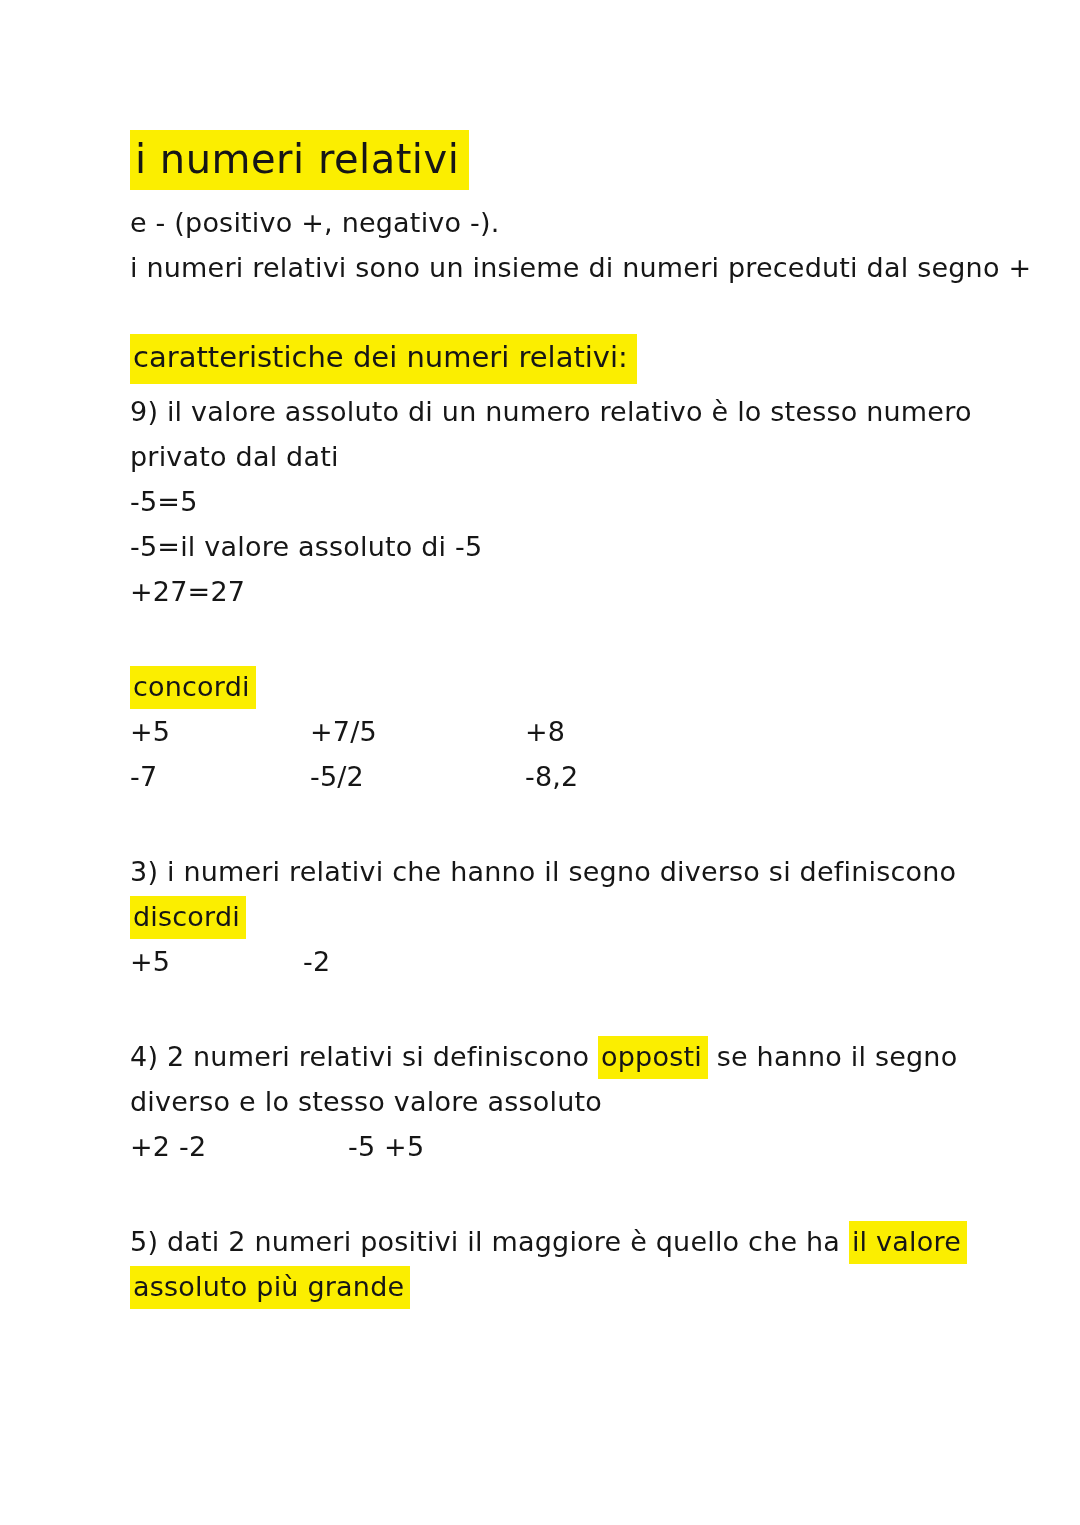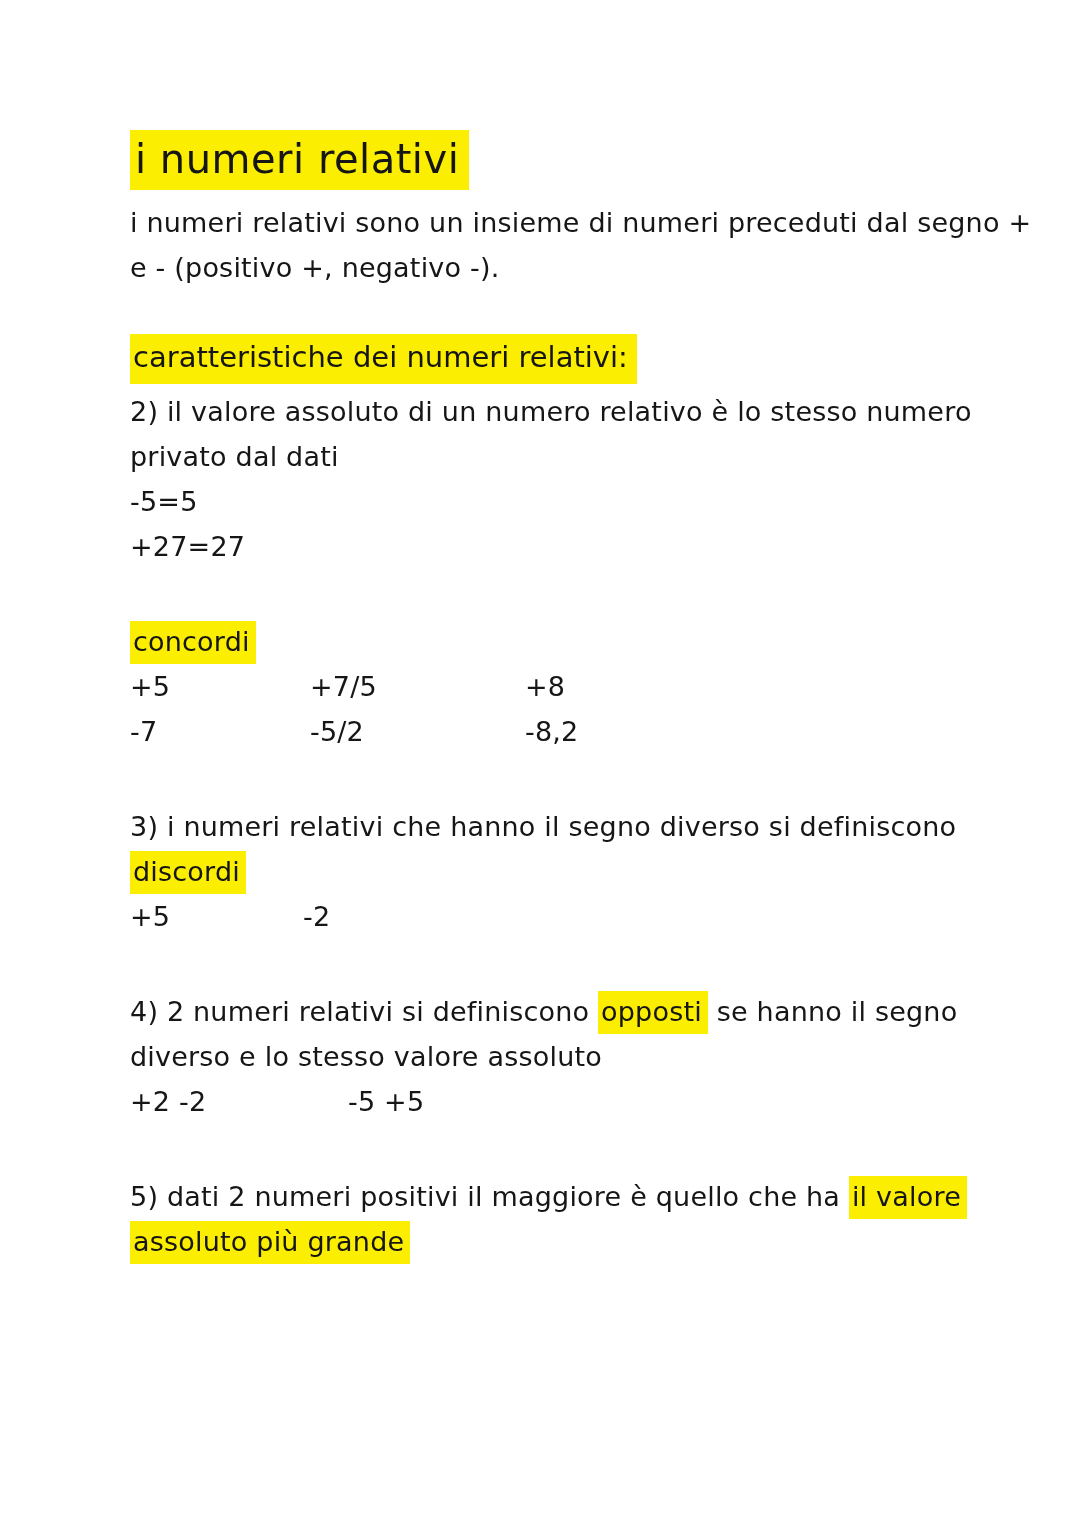--- a/index.html
+++ b/index.html
@@ -67,32 +67,33 @@
 </head>
 <body>
 
 <div class="page">
 
   <div class="title-row">
     <h1 class="title">i numeri relativi</h1>
   </div>
 
   <div class="intro">
+    <div class="line">e - (positivo +, negativo -).</div>
     <div class="line">i numeri relativi sono un insieme di numeri preceduti dal segno +</div>
-    <div class="line">e - (positivo +, negativo -).</div>
   </div>
 
   <div class="heading-row">
     <span class="section-heading">caratteristiche dei numeri relativi:</span>
   </div>
 
   <div class="item-first">
-    <div class="line">2) il valore assoluto di un numero relativo è lo stesso numero</div>
+    <div class="line">9) il valore assoluto di un numero relativo è lo stesso numero</div>
     <div class="line">privato dal dati</div>
     <div class="line">-5=5</div>
+    <div class="line">-5=il valore assoluto di -5</div>
     <div class="line">+27=27</div>
   </div>
 
   <div class="gap-before">
     <div class="line"><span class="hl">concordi</span></div>
     <div class="line"><span class="cell-w180">+5</span><span class="cell-w215">+7/5</span><span>+8</span></div>
     <div class="line"><span class="cell-w180">-7</span><span class="cell-w215">-5/2</span><span>-8,2</span></div>
   </div>
 
   <div class="gap-before">

